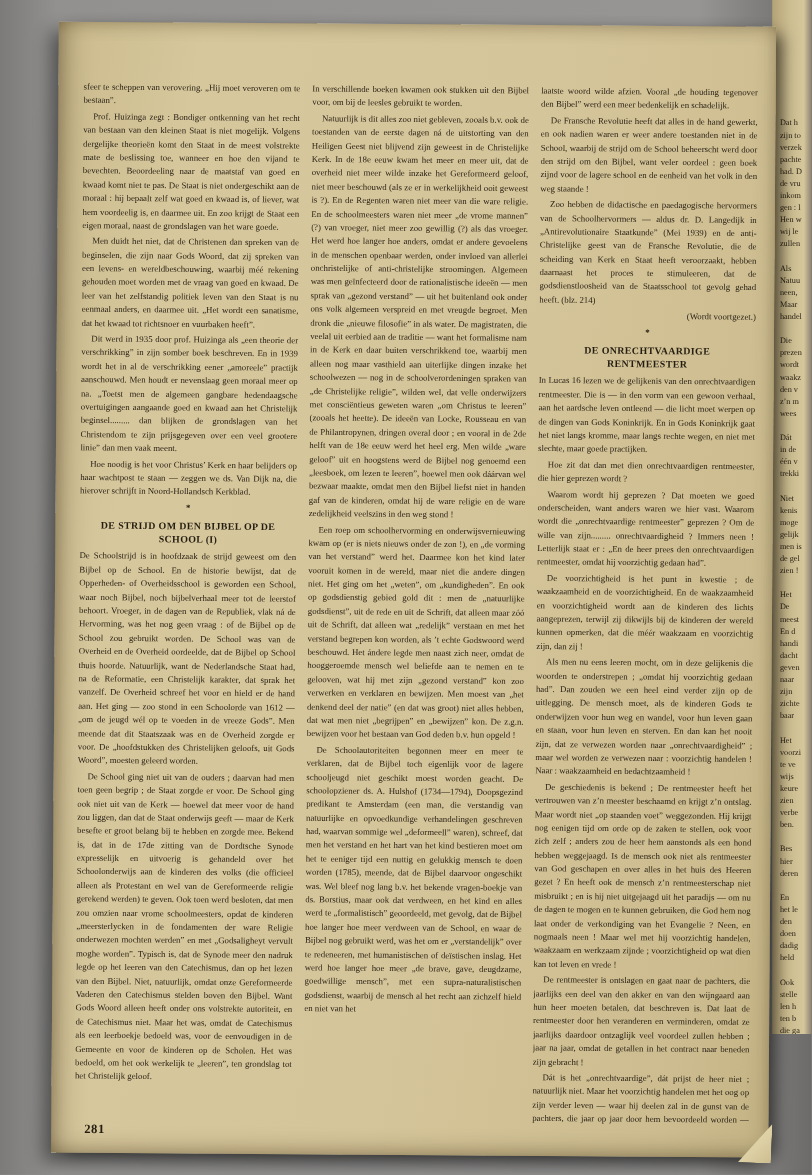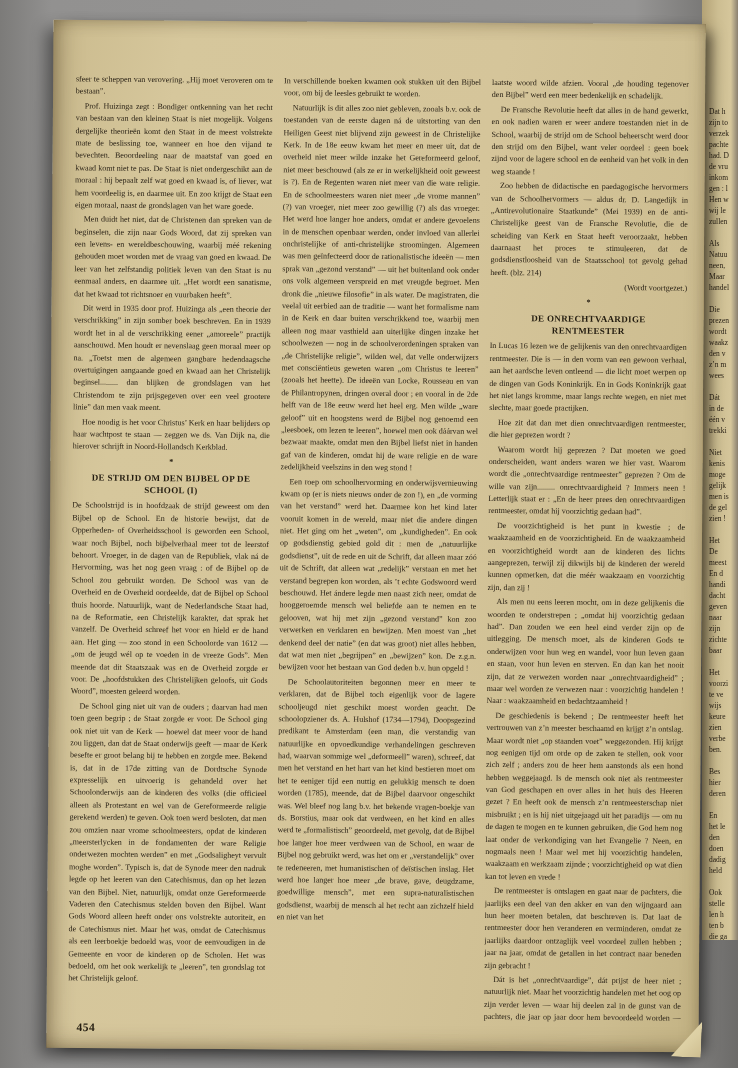--- a/index.html
+++ b/index.html
@@ -106,21 +106,21 @@
         <p class="par">Waarom wordt hij geprezen ? Dat moeten we goed onderscheiden, want anders waren we hier vast. Waarom wordt die „onrechtvaardige rentmeester” geprezen ? Om de wille van zijn......... onrechtvaardigheid ? Immers neen ! Letterlijk staat er : „En de heer prees den onrechtvaardigen rentmeester, omdat hij voorzichtig gedaan had”.</p>
         <p class="par">De voorzichtigheid is het punt in kwestie ; de waakzaamheid en de voorzichtigheid. En de waakzaamheid en voorzichtigheid wordt aan de kinderen des lichts aangeprezen, terwijl zij dikwijls bij de kinderen der wereld kunnen opmerken, dat die méér waakzaam en voorzichtig zijn, dan zij !</p>
         <p class="par">Als men nu eens leeren mocht, om in deze gelijkenis die woorden te onderstrepen ; „omdat hij voorzichtig gedaan had”. Dan zouden we een heel eind verder zijn op de uitlegging. De mensch moet, als de kinderen Gods te onderwijzen voor hun weg en wandel, voor hun leven gaan en staan, voor hun leven en sterven. En dan kan het nooit zijn, dat ze verwezen worden naar „onrechtvaardigheid” ; maar wel worden ze verwezen naar : voorzichtig handelen ! Naar : waakzaamheid en bedachtzaamheid !</p>
         <p class="par">De geschiedenis is bekend ; De rentmeester heeft het vertrouwen van z’n meester beschaamd en krijgt z’n ontslag. Maar wordt niet „op staanden voet” weggezonden. Hij krijgt nog eenigen tijd om orde op de zaken te stellen, ook voor zich zelf ; anders zou de heer hem aanstonds als een hond hebben weggejaagd. Is de mensch ook niet als rentmeester van God geschapen en over alles in het huis des Heeren gezet ? En heeft ook de mensch z’n rentmeesterschap niet misbruikt ; en is hij niet uitgejaagd uit het paradijs — om nu de dagen te mogen en te kunnen gebruiken, die God hem nog laat onder de verkondiging van het Evangelie ? Neen, en nogmaals neen ! Maar wel met hij voorzichtig handelen, waakzaam en werkzaam zijnde ; voorzichtigheid op wat dien kan tot leven en vrede !</p>
         <p class="par">De rentmeester is ontslagen en gaat naar de pachters, die jaarlijks een deel van den akker en van den wijngaard aan hun heer moeten betalen, dat beschreven is. Dat laat de rentmeester door hen veranderen en verminderen, omdat ze jaarlijks daardoor ontzaglijk veel voordeel zullen hebben ; jaar na jaar, omdat de getallen in het contract naar beneden zijn gebracht !</p>
         <p class="par">Dát is het „onrechtvaardige”, dát prijst de heer niet ; natuurlijk niet. Maar het voorzichtig handelen met het oog op zijn verder leven — waar hij deelen zal in de gunst van de pachters, die jaar op jaar door hem bevoordeeld worden — dát prijst de heer...</p>
       </div>
 
     </div>
 
-    <div class="pagenum">454</div>
+    <div class="pagenum">281</div>
     <div class="curl"></div>
   </div>
 
   <div class="next-page">
     <div class="edge-text">Dat h
 zijn to
 verzek
 pachte
 had. D
 de vru

